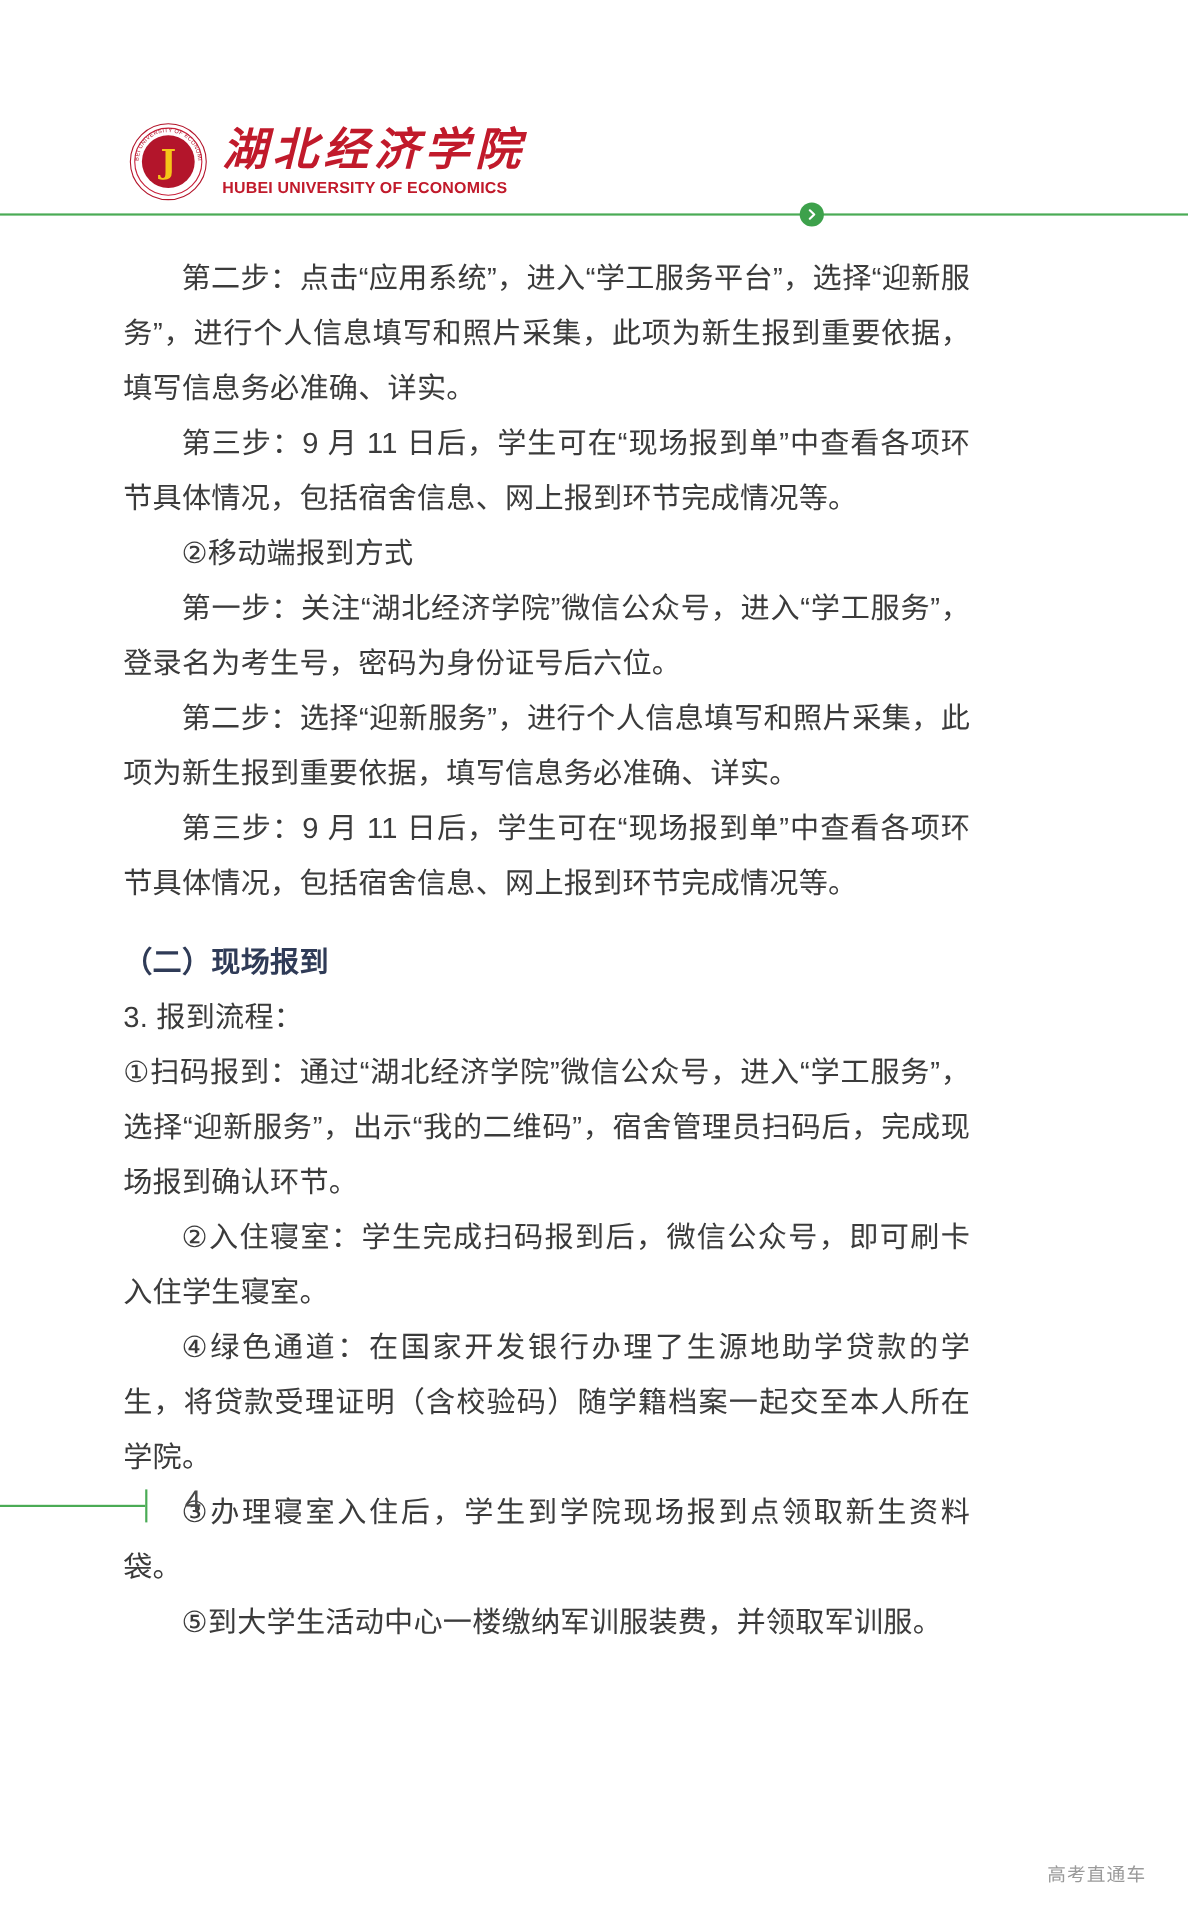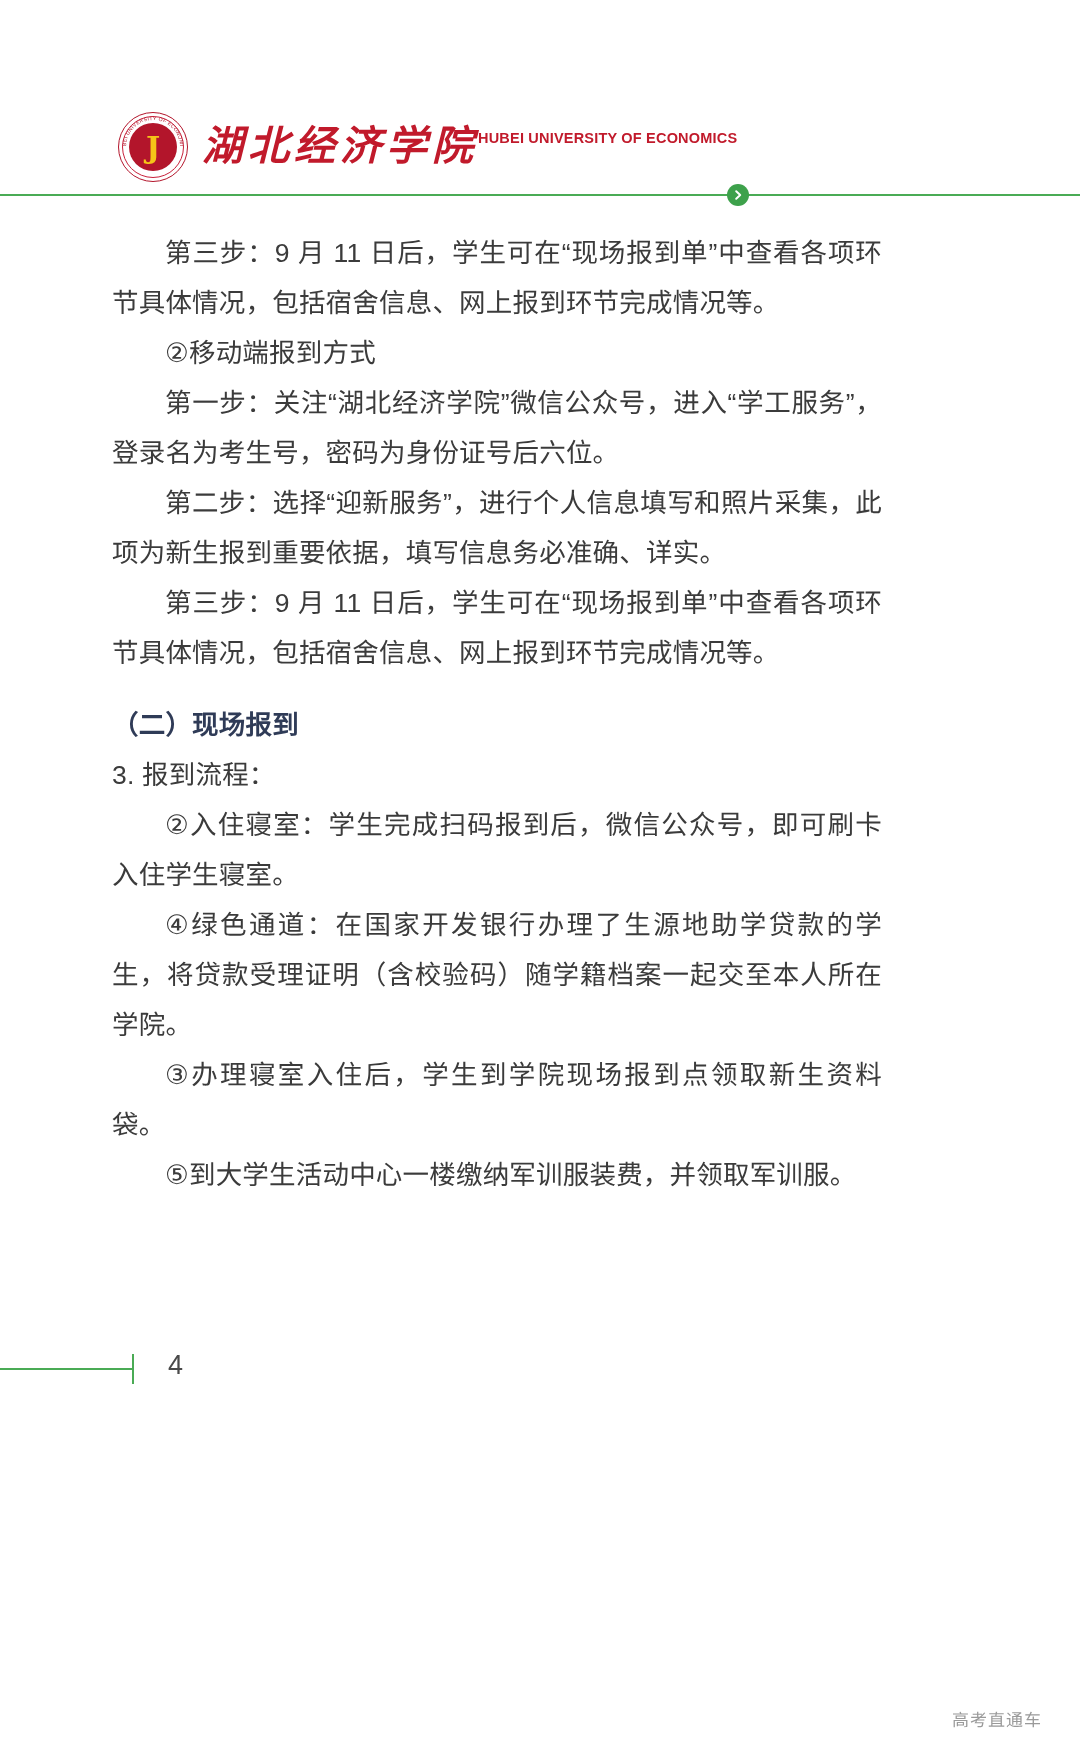--- a/index.html
+++ b/index.html
@@ -84,21 +84,21 @@
     pointer-events: none;
   }
   .seal .ring-text text {
     font-size: 5.1px;
     fill: #b3152b;
     font-family: "Liberation Sans", sans-serif;
     letter-spacing: 0.35px;
   }
   .wordmark {
     display: flex;
-    flex-direction: row;
+    flex-direction: column;
     justify-content: flex-start;
   }
   .wordmark .cn {
     font-family: "DejaVu Serif", "Liberation Serif", serif;
     font-size: 41px;
     line-height: 1.06;
     color: #c11a2b;
     font-weight: 700;
     font-style: italic;
     letter-spacing: 5px;
@@ -192,21 +192,20 @@
     letter-spacing: 0.5px;
   }
   .watermark {
     position: absolute;
     right: 38px;
     top: 1690px;
     font-size: 17px;
     color: #9a9a9a;
     letter-spacing: 1px;
     font-family: "Liberation Sans", "DejaVu Sans", sans-serif;
-    margin-top: 16px;
   }
 </style>
 </head>
 <body>
 
 <div class="page">
 
   <div class="header">
 
     <div class="brand">
@@ -238,31 +237,33 @@
     <div class="header-bullet">
       <svg width="12" height="12" viewBox="0 0 12 12" aria-hidden="true">
         <path d="M4.2 2.2 L8.2 6 L4.2 9.8" fill="none" stroke="#ffffff" stroke-width="2" stroke-linecap="round" stroke-linejoin="round"></path>
       </svg>
     </div>
 
   </div>
 
   <div class="content">
 
+    <p class="para indent">第二步：点击“应用系统”，进入“学工服务平台”，选择“迎新服务”，进行个人信息填写和照片采集，此项为新生报到重要依据，填写信息务必准确、详实。</p>
     <p class="para indent">第三步：9 月 11 日后，学生可在“现场报到单”中查看各项环节具体情况，包括宿舍信息、网上报到环节完成情况等。</p>
     <p class="para indent">②移动端报到方式</p>
     <p class="para indent">第一步：关注“湖北经济学院”微信公众号，进入“学工服务”，登录名为考生号，密码为身份证号后六位。</p>
     <p class="para indent">第二步：选择“迎新服务”，进行个人信息填写和照片采集，此项为新生报到重要依据，填写信息务必准确、详实。</p>
     <p class="para indent">第三步：9 月 11 日后，学生可在“现场报到单”中查看各项环节具体情况，包括宿舍信息、网上报到环节完成情况等。</p>
 
     <div class="gap-md"></div>
 
     <p class="heading">（二）现场报到</p>
 
     <p class="para noindent">3. 报到流程：</p>
+    <p class="para noindent">①扫码报到：通过“湖北经济学院”微信公众号，进入“学工服务”，选择“迎新服务”，出示“我的二维码”，宿舍管理员扫码后，完成现场报到确认环节。</p>
     <p class="para indent">②入住寝室：学生完成扫码报到后，微信公众号，即可刷卡入住学生寝室。</p>
     <p class="para indent">④绿色通道：在国家开发银行办理了生源地助学贷款的学生，将贷款受理证明（含校验码）随学籍档案一起交至本人所在学院。</p>
     <p class="para indent">③办理寝室入住后，学生到学院现场报到点领取新生资料袋。</p>
     <p class="para indent">⑤到大学生活动中心一楼缴纳军训服装费，并领取军训服。</p>
 
   </div>
 
   <div class="footer-rule"></div>
   <div class="footer-tick"></div>
   <div class="page-num">4</div>

